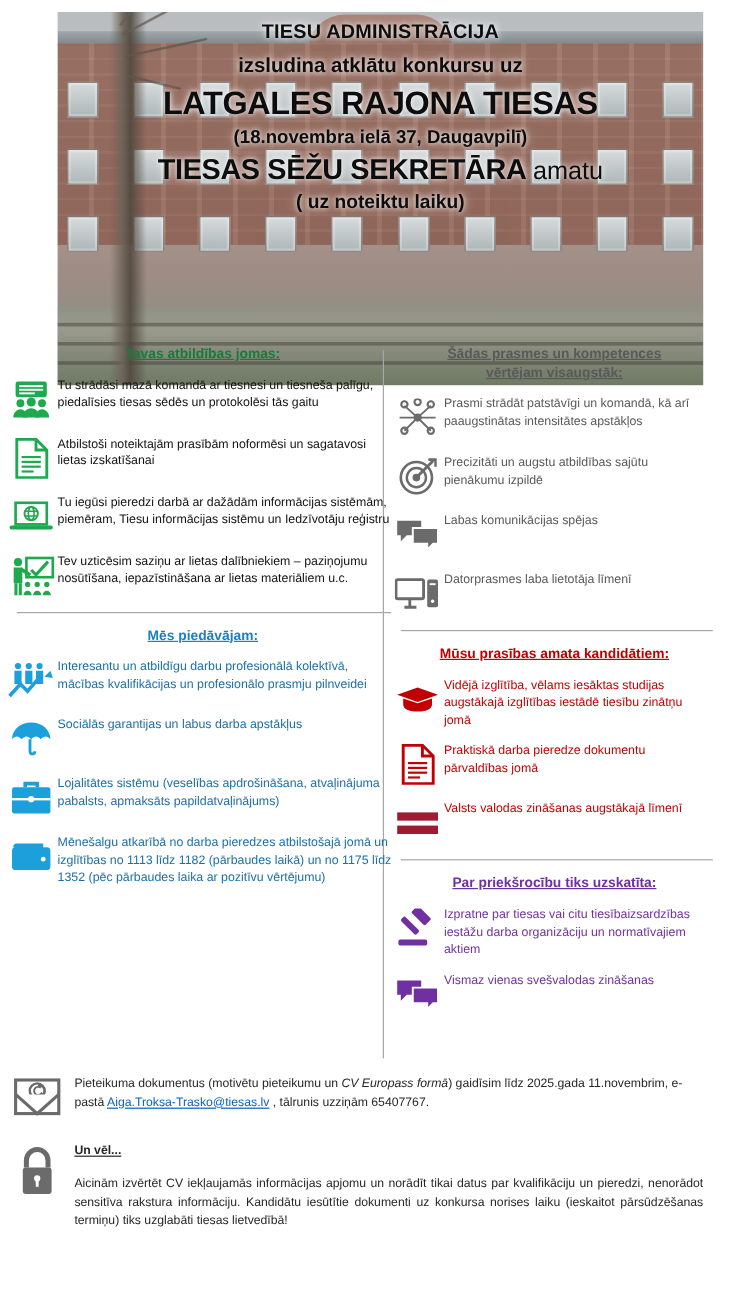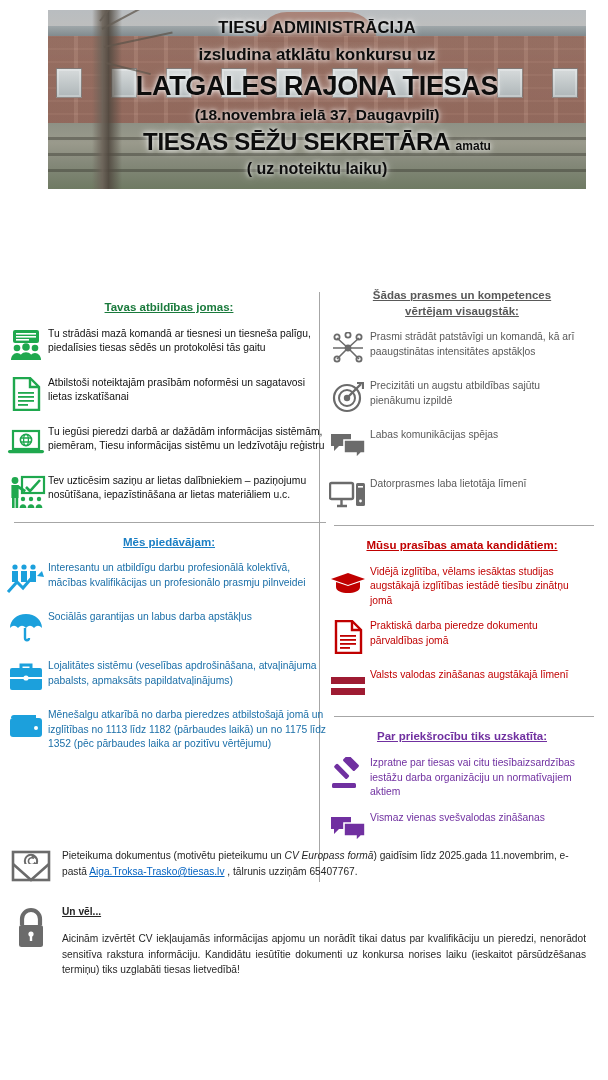--- a/index.html
+++ b/index.html
@@ -9,21 +9,21 @@
     background: #ffffff;
     font-family: "Liberation Sans", sans-serif;
     overflow: hidden;
   }
   .page { position: relative; width: 608px; height: 1080px; background:#fff; }
 
   
   .hero {
     position: relative;
     margin: 10px 22px 0 48px;
-    height: 179px;
+    height: 311px;
     overflow: hidden;
     background: linear-gradient(180deg,#b9bdc0 0%, #c3c0bb 22%, #b7a9a0 30%, #a9948b 55%, #9d8c84 72%, #8e8f84 84%, #7e8878 100%);
   }
   
   .hero .facade {
     position:absolute; left:0; right:0; top:26px; height:168px;
     background:
       repeating-linear-gradient(90deg, rgba(140,96,84,.55) 0 26px, rgba(165,122,108,.5) 26px 30px),
       repeating-linear-gradient(0deg, rgba(120,80,70,.30) 0 11px, rgba(172,128,114,.22) 11px 13px),
       linear-gradient(180deg,#b08b7c,#9c7568);
@@ -71,26 +71,26 @@
   .hero-text{
     position:absolute; left:0; right:0; top:8px;
     text-align:center; color:#0d0d0d;
     text-shadow: 0 0 4px rgba(255,255,255,.85), 0 0 9px rgba(255,255,255,.7);
   }
   .h-l1{ font-size:16.5px; font-weight:bold; letter-spacing:.2px; margin-bottom:8px;}
   .h-l2{ font-size:17px; font-weight:600; margin-bottom:6px;}
   .h-l3{ font-size:27px; font-weight:bold; letter-spacing:-.3px; margin-bottom:4px;}
   .h-l4{ font-size:15.5px; font-weight:bold; margin-bottom:4px;}
   .h-l5{ font-size:24px; font-weight:bold; letter-spacing:-.3px; margin-bottom:4px;}
-  .h-l5 .small{ font-size:12px; font-weight:700; letter-spacing:0;margin-top:46px;}
+  .h-l5 .small{ font-size:21px; font-weight:400; letter-spacing:0;margin-top:46px;}
   .h-l6{ font-size:16px; font-weight:bold; }
 
   
   .cols{ position:absolute; top:278px; left:0; width:608px; height:600px; }
-  .col-left{ position:absolute; left:0; top:12px; width:340px; }
+  .col-left{ position:absolute; left:0; top:0; width:340px; }
   .col-right{ position:absolute; left:320px; top:0; width:288px; }
   .vdiv{
     position:absolute; left:319px; top:4px; width:1px; height:590px;
     background:#a6a6a6;
   }
 
   .sec-title{
     text-align:center; font-weight:bold; font-size:11.5px;
     text-decoration:underline; line-height:1.35; margin-bottom:9px;
   }
@@ -116,21 +116,21 @@
   .gray .txt{ color:#595959; }
   .red .sec-title{ color:#c00000; }
   .red .txt{ color:#c00000; }
   .purple .sec-title{ color:#7030a0; }
   .purple .txt{ color:#7030a0; }
 
   .pad-l{ padding:0 6px 0 4px; }
   .pad-r{ padding:0 10px 0 6px; }
 
   
-  .footer{ position:absolute; top:838px; left:0; width:608px; }
+  .footer{ position:absolute; top:886px; left:0; width:608px; }
   .frow{ display:flex; align-items:flex-start; margin-bottom:14px; padding-right:22px; }
   .fico{ width:62px; min-width:62px; display:flex; justify-content:center; padding-top:2px;}
   .ftxt{ font-size:10.2px; line-height:1.55; color:#262626; }
   .ftxt .em{ font-style:italic; }
   .mail{ color:#0563c1; text-decoration:underline; }
   .unvel{ font-weight:bold; text-decoration:underline; display:block; margin-bottom:11px; color:#262626;}
   .just{ text-align:justify; }
 </style>
 </head>
 <body>

